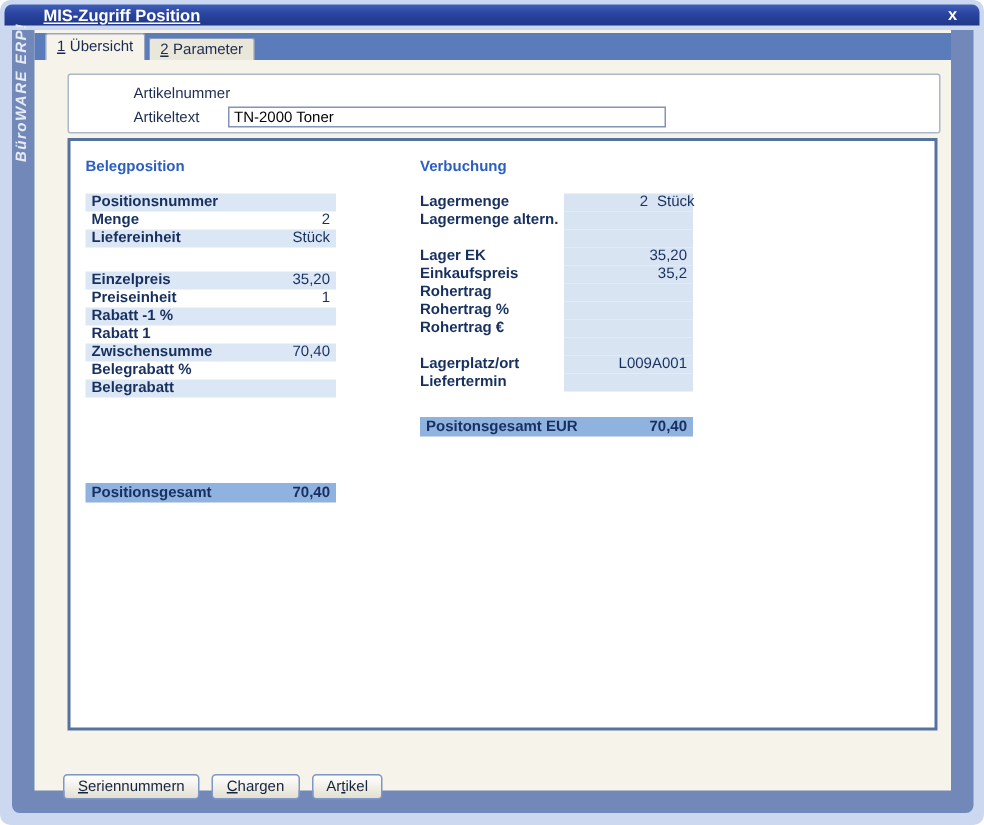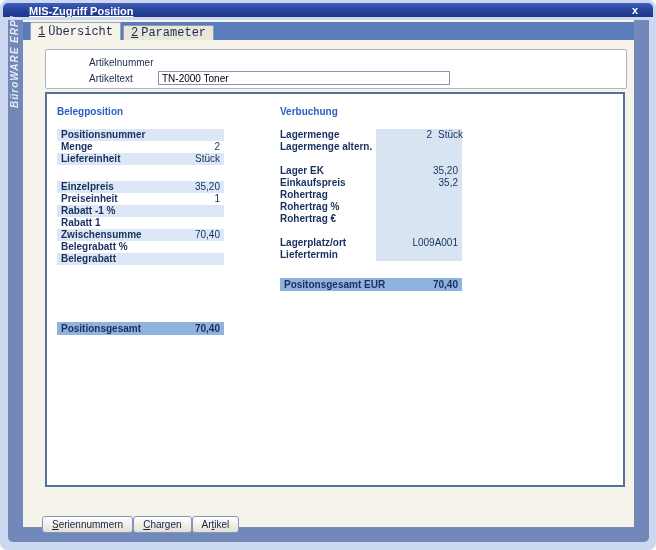--- a/index.html
+++ b/index.html
@@ -30,21 +30,21 @@
     color:#e6ebf6;letter-spacing:1px;
   }
   .client{
     position:absolute;left:23px;top:20px;width:611px;height:507px;
     background:#f5f3ea;
   }
   .tabstrip{
     position:absolute;left:0;top:2px;width:100%;height:18px;
     background:#5b7cbb;display:flex;align-items:flex-end;padding-left:7px;
   }
-  .tab{font-size:12px;color:#1b2a50;padding:0 7px;cursor:default;white-space:nowrap;font-family:Liberation Mono, monospace;}
+  .tab{font-size:10px;color:#1b2a50;padding:0 7px;cursor:default;white-space:nowrap;}
   .tab.active{
     background:#f5f3ea;height:18px;line-height:18px;
     border:1px solid #9aa6c0;border-bottom:none;border-radius:2px 2px 0 0;
   }
   .tab.inactive{
     background:#e9e6da;height:15px;line-height:15px;margin-left:2px;
     border:1px solid #8f9ab5;border-bottom:none;border-radius:2px 2px 0 0;
   }
   .hot{text-decoration:underline;}
   .tab .tab-label{margin-left:3px;}
@@ -54,21 +54,21 @@
     background:#ffffff;border:1px solid #aeb7c8;border-radius:2px;
   }
   .field-row{position:absolute;left:43px;height:14px;display:flex;align-items:center;}
   .field-row .flabel{width:57px;font-size:10px;color:#1c2c50;}
   .field-input{
     font-family:"Liberation Sans",sans-serif;font-size:10px;color:#000;
     height:14px;border:1px solid #8494b4;background:#fff;padding:0 3px;
   }
   #fieldrow1{top:5px;} #fieldrow2{top:21px;}
   #artnr-input{width:127px;margin-left:0px;}
-  #arttxt-input{width:292px;margin-left:12px;}
+  #arttxt-input{width:292px;margin-left:6px;}
 
   .panel{
     position:absolute;left:22px;top:72px;width:580px;height:395px;
     background:#ffffff;border:2px solid #55719e;
   }
   .col{position:absolute;top:12px;}
   .col-left{left:10px;width:167px;}
   .col-right{left:233px;width:182px;}
   .col-header{font-size:10px;font-weight:bold;color:#2b5fc0;margin-bottom:12px;}
   .rows{margin-top:0;}
@@ -85,21 +85,21 @@
   .rrow .rlbl{width:96px;font-weight:bold;color:#17305f;white-space:nowrap;}
   .rrow .vbox{width:86px;background:#d9e4f3;display:flex;padding:0 4px;}
   .rrow .vbox .val{flex:1;text-align:right;color:#17305f;white-space:nowrap;}
   .rrow .vbox .unit{width:26px;padding-left:6px;text-align:left;color:#17305f;white-space:nowrap;}
   .rrow.total{background:#8fb2de;height:13px;line-height:13px;padding:0 4px;}
   .rrow.total .rlbl{flex:1;width:auto;}
   .rrow.total .val{font-weight:bold;color:#17305f;text-align:right;white-space:nowrap;}
 
   .row-spacer{width:100%;}
 
-  .buttonbar{position:absolute;left:19px;top:496px;display:flex;}
+  .buttonbar{position:absolute;left:19px;top:496px;display:flex;gap:8px;}
   .btn{
     font-family:"Liberation Sans",sans-serif;font-size:10px;color:#16243e;
     background:linear-gradient(180deg,#ffffff 0%,#f0eee6 55%,#e3e0d3 100%);
     border:1px solid #7e97c7;border-radius:3px;height:17px;
     padding:0 9px;line-height:15px;cursor:default;white-space:nowrap;
   }
 </style>
 </head>
 <body>
 

